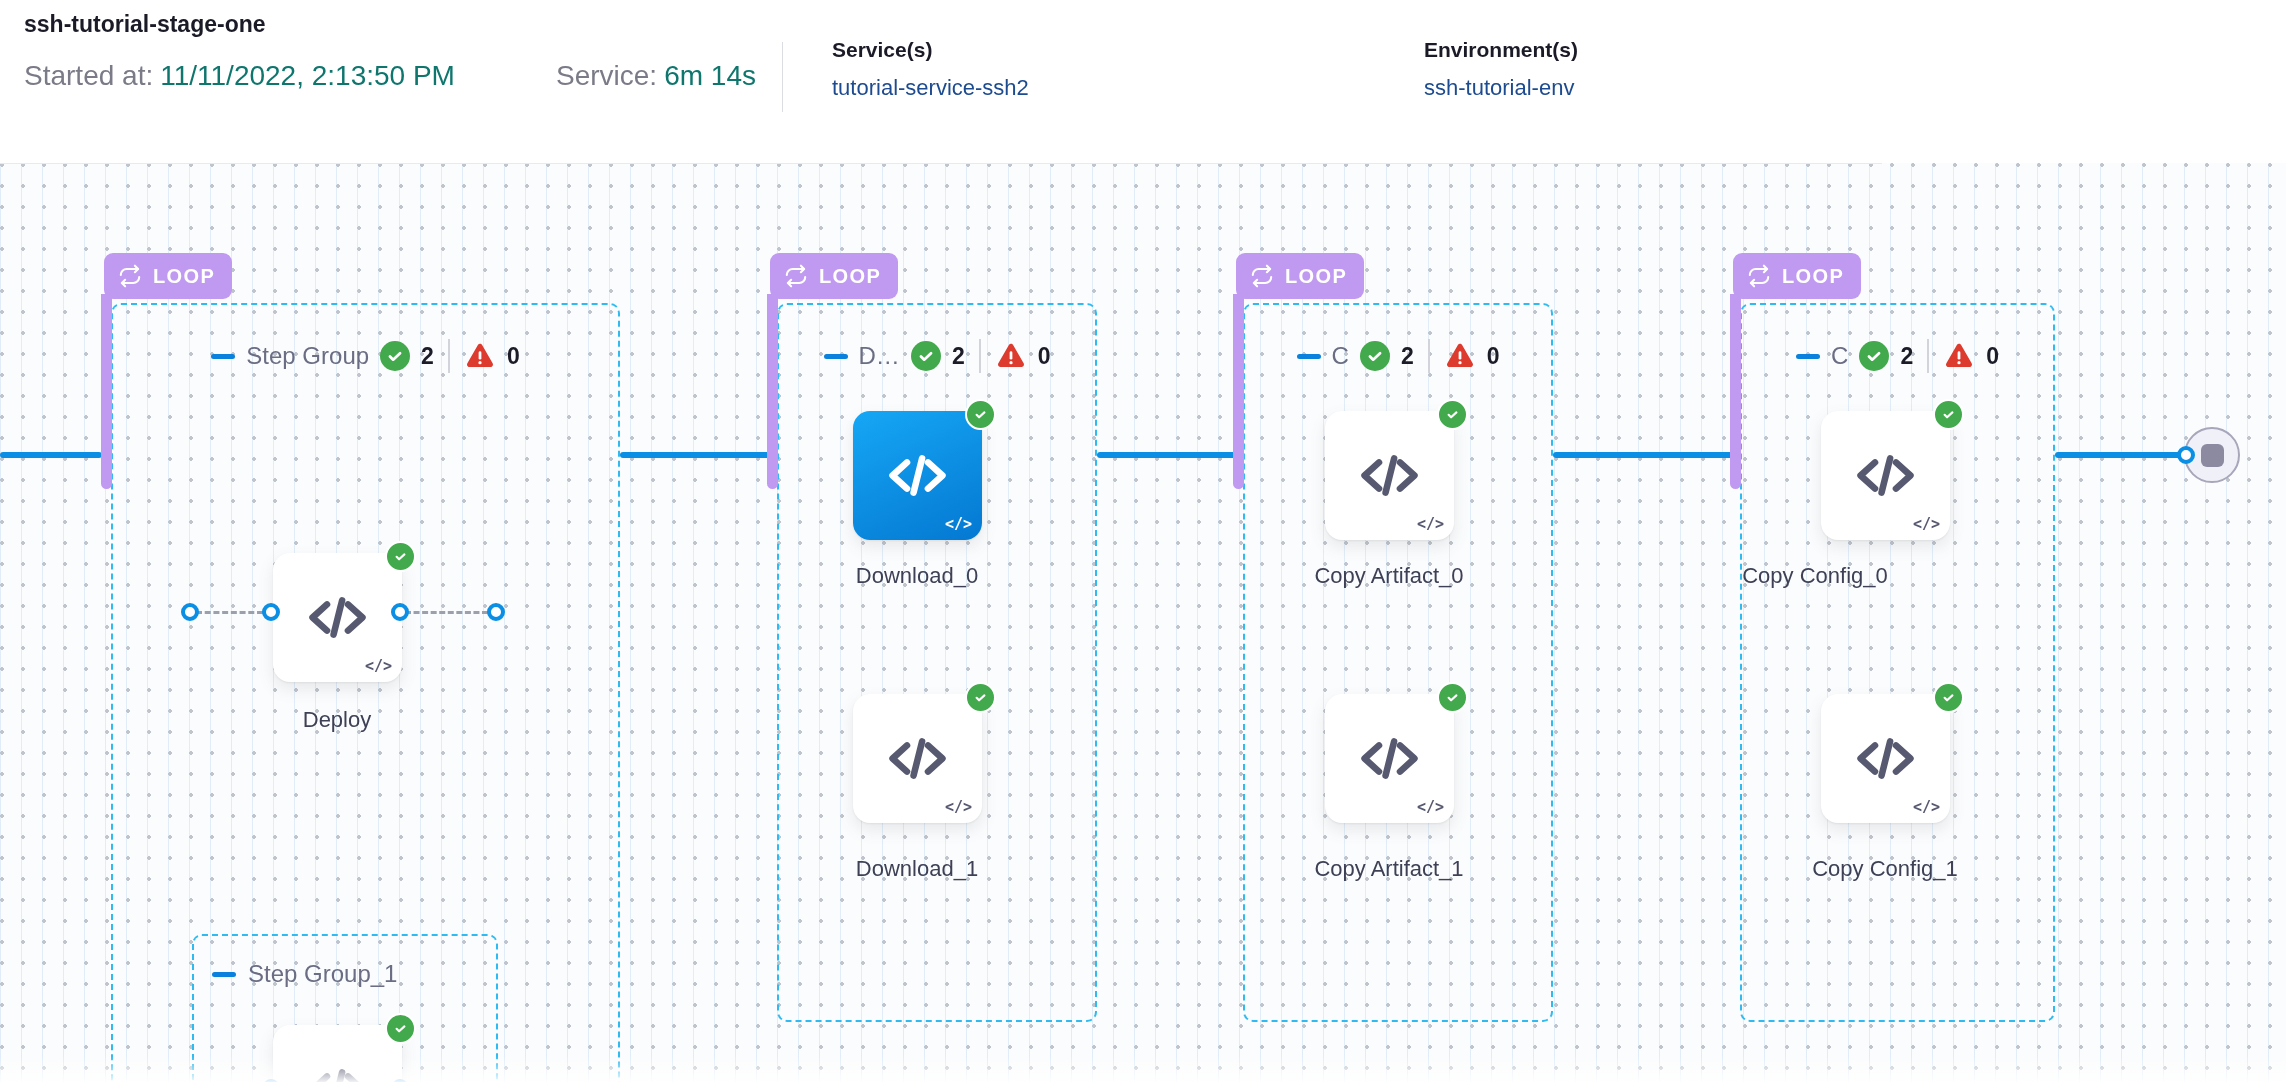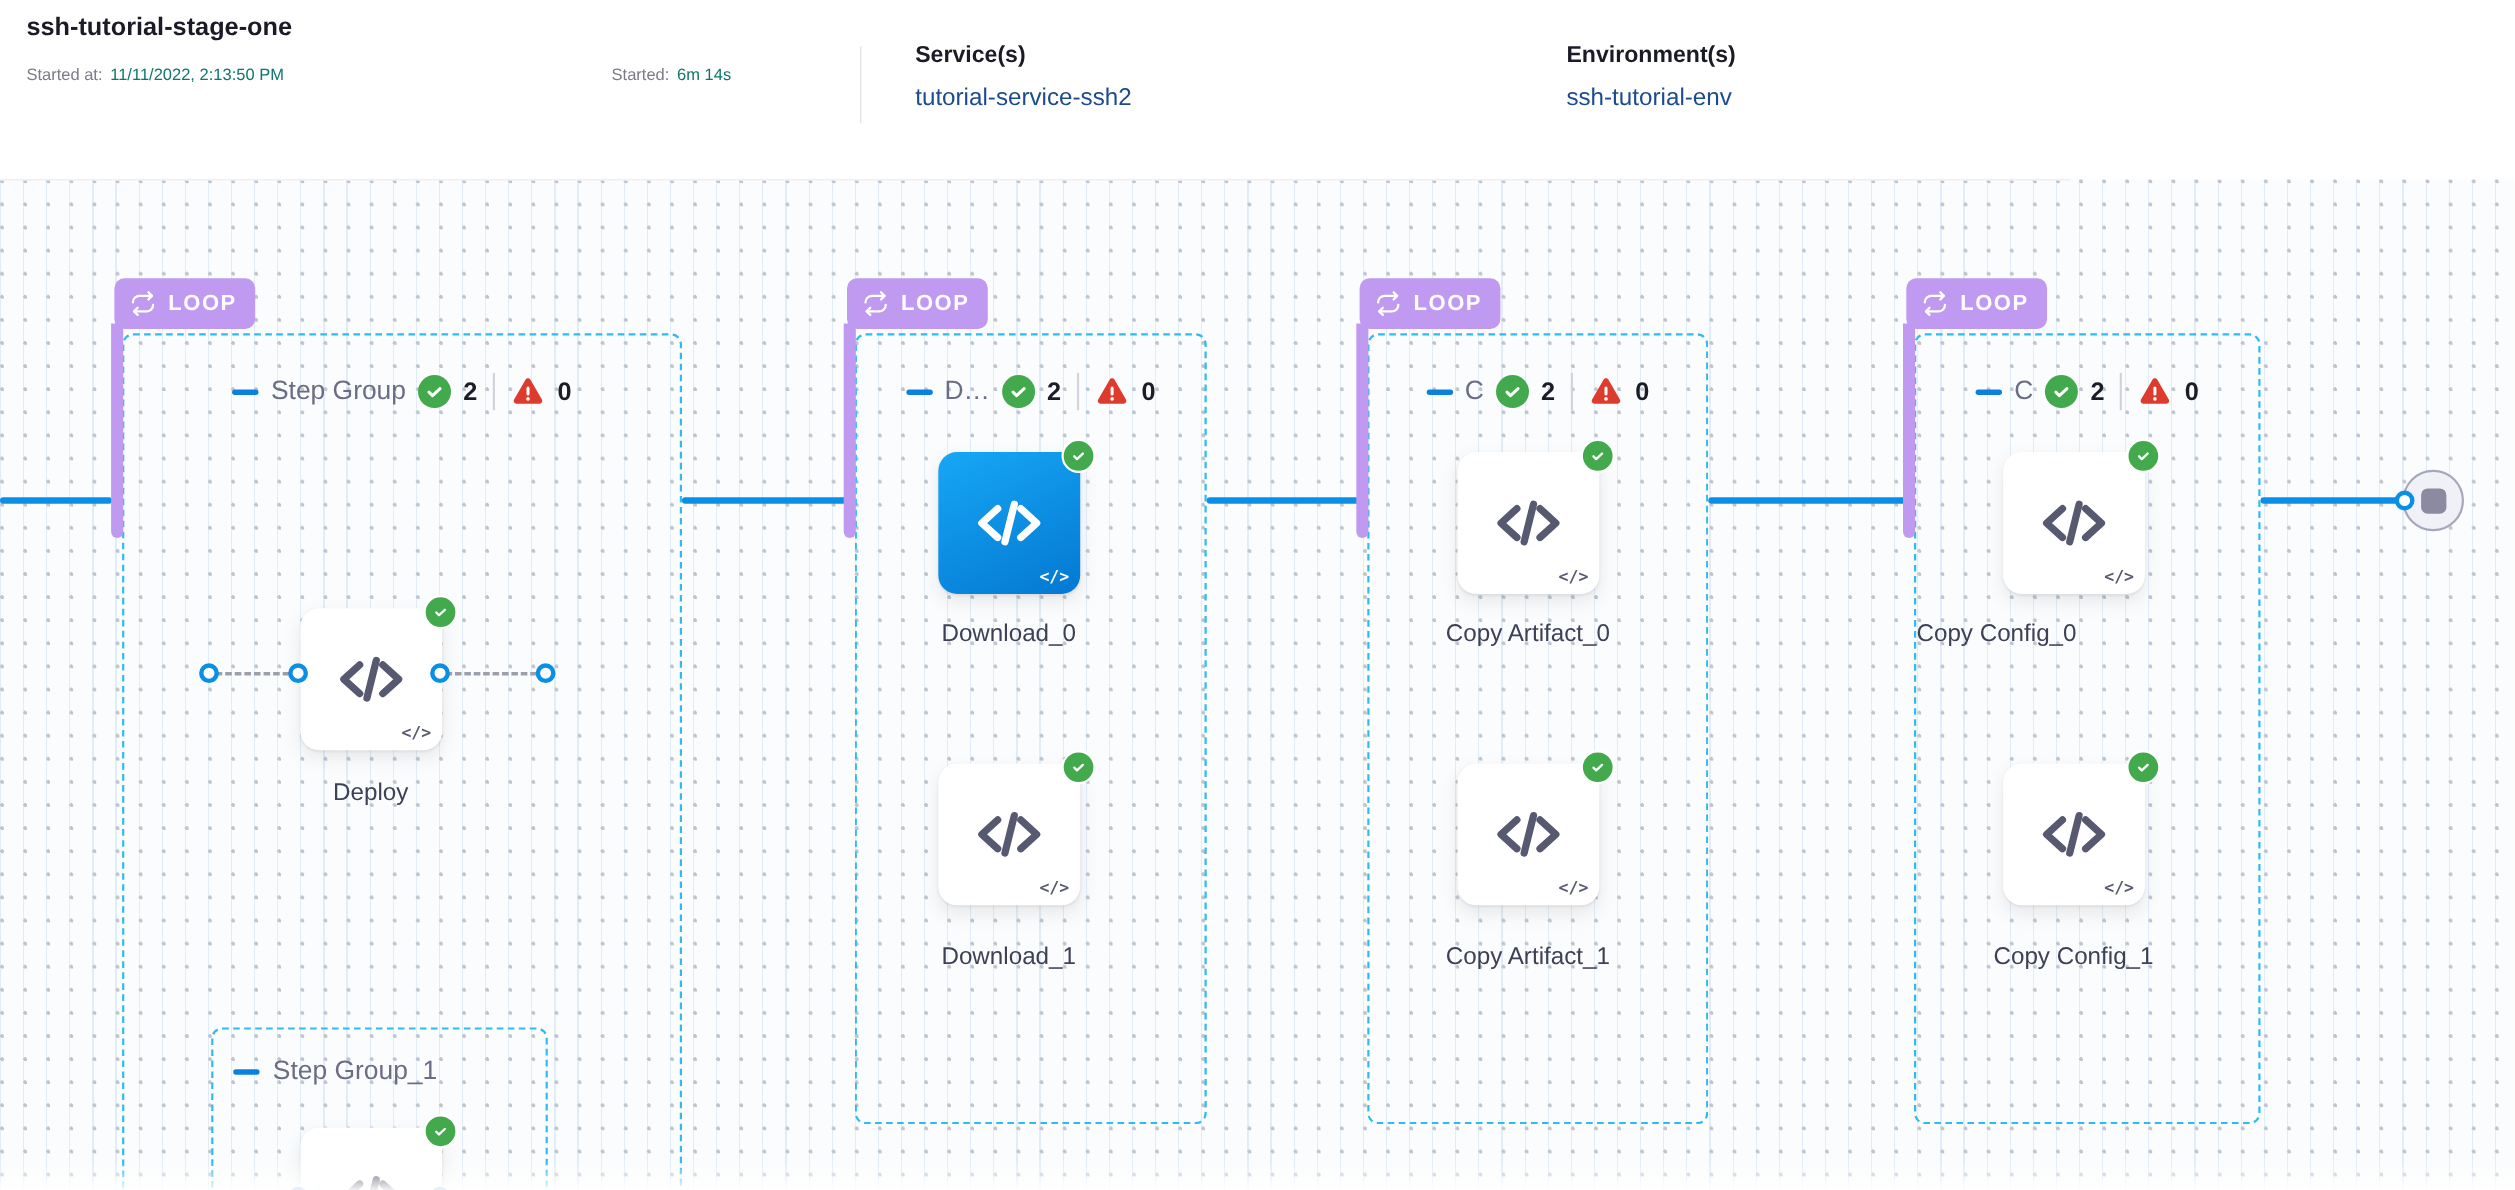--- a/index.html
+++ b/index.html
@@ -2,21 +2,21 @@
 <html><head>
 <meta charset="utf-8">
 <style>
   html,body{margin:0;padding:0;background:#fff;width:2286px;height:1082px;overflow:hidden;
             font-family:"Liberation Sans","DejaVu Sans",sans-serif;}
   .app{position:relative;width:2286px;height:1082px;}
 
   
   .hdr{position:absolute;top:0;left:0;width:1882px;height:163px;background:#fff;border-bottom:1px solid #e9eaef;z-index:10;}
   .hdr-title{position:absolute;left:24px;top:11px;font-size:23px;font-weight:700;color:#1b1b28;}
-  .meta{position:absolute;top:60px;font-size:15px;display:flex;gap:7px;align-items:baseline;}
+  .meta{position:absolute;top:60px;font-size:28px;display:flex;gap:7px;align-items:baseline;}
   .meta .lbl{color:#7a7b87;}
   .meta .val{color:#0f766e;}
   .vdivider{position:absolute;left:782px;top:42px;width:1px;height:70px;background:#dcdde3;}
   .infoblock{position:absolute;top:38px;}
   .infoblock .blabel{font-size:21px;font-weight:700;color:#1b1b28;}
   .infoblock .blink{display:inline-block;margin-top:13px;font-size:22px;color:#1d4b8f;text-decoration:none;cursor:pointer;}
 
   
   .canvas{position:absolute;top:163px;left:0;width:2286px;height:919px;overflow:hidden;
     background-color:#fbfcfd;
@@ -92,21 +92,21 @@
 
 <div class="app">
 
   <div class="hdr">
     <div class="hdr-title">ssh-tutorial-stage-one</div>
     <div class="meta" style="left:24px">
       <span class="lbl">Started at:</span>
       <span class="val">11/11/2022, 2:13:50 PM</span>
     </div>
     <div class="meta" style="left:556px">
-      <span class="lbl">Started:</span>
+      <span class="lbl">Service:</span>
       <span class="val">6m 14s</span>
     </div>
     <div class="vdivider"></div>
     <div class="infoblock" style="left:832px">
       <div class="blabel">Service(s)</div>
       <a class="blink">tutorial-service-ssh2</a>
     </div>
     <div class="infoblock" style="left:1424px">
       <div class="blabel">Environment(s)</div>
       <a class="blink">ssh-tutorial-env</a>

